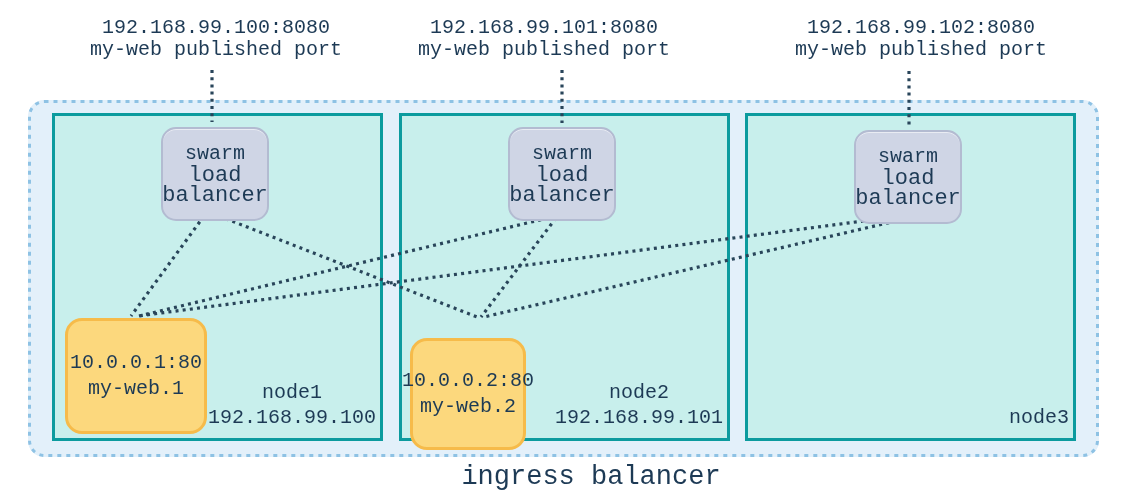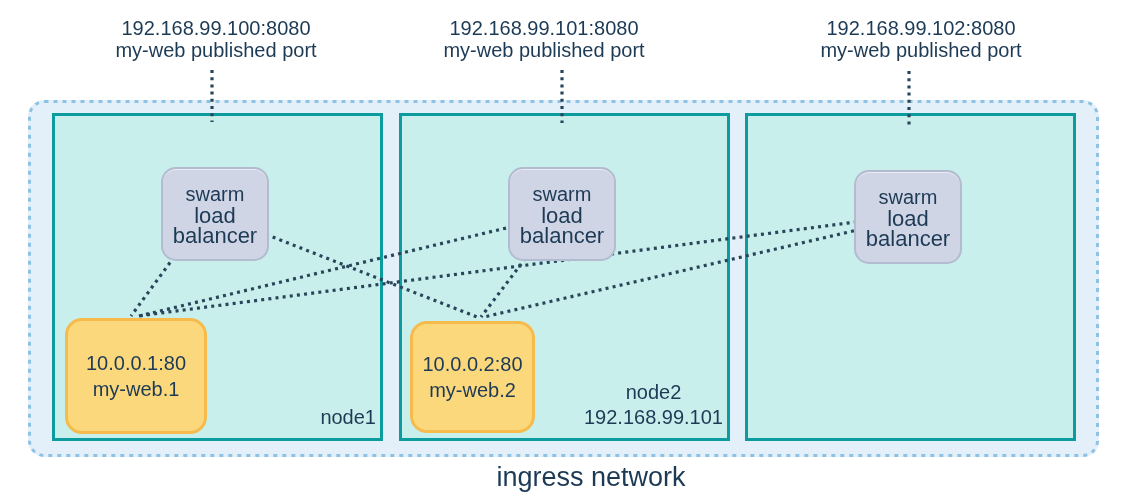--- a/index.html
+++ b/index.html
@@ -12,21 +12,21 @@
     --c-lb_bg: #cfd5e5;
     --c-lb_border: #b3bbd1;
     --c-task_bg: #fcd87d;
     --c-task_border: #f6bb4a;
   }
   * { margin:0; padding:0; box-sizing:border-box; }
   html,body { background:#ffffff; }
   .canvas {
     position:relative;
     width:1129px; height:503px;
-    font-family:Liberation Sans, sans-serif;
+    font-family:Liberation Mono, monospace;
     color:var(--c-text);
     overflow:hidden;
     background:#ffffff;
   }
   .port-label {
     position:absolute; top:17px;
     transform:translateX(-50%);
     text-align:center;
     font-size:20px; line-height:22px;
     white-space:nowrap;
@@ -53,21 +53,20 @@
   .lb {
     position:absolute; left:106px; top:11px;
     width:108px; height:94px;
     background:var(--c-lb_bg);
     border:2px solid var(--c-lb_border);
     border-radius:15px;
     box-shadow: inset 0 1px 0 rgba(255,255,255,0.55);
     display:flex; flex-direction:column;
     align-items:center; justify-content:center;
     z-index:3;
-    margin-top:40px;
   }
   .lb-line1 { font-size:20px; line-height:24px; }
   .lb-line2, .lb-line3 { font-size:22px; line-height:20px; }
   .task {
     position:absolute; left:10px; top:202px;
     width:142px; height:116px;
     background:var(--c-task_bg);
     border:3px solid var(--c-task_border);
     border-radius:17px;
     display:flex; flex-direction:column;
@@ -124,57 +123,59 @@
       <div class="lb-line1">swarm</div>
       <div class="lb-line2">load</div>
       <div class="lb-line3">balancer</div>
     </div>
     <div class="task">
       <div>10.0.0.1:80</div>
       <div>my-web.1</div>
     </div>
     <div class="node-label">
       <div>node1</div>
+      <div>192.168.99.100</div>
     </div>
   </div>
 
   <div class="node" style="left:399px">
     <div class="lb">
       <div class="lb-line1">swarm</div>
       <div class="lb-line2">load</div>
       <div class="lb-line3">balancer</div>
     </div>
-    <div class="task" style="left:8px; top:205px; width:125px; height:112px">
+    <div class="task" style="left:8px; top:222px; width:116px; height:112px">
       <div>10.0.0.2:80</div>
       <div>my-web.2</div>
     </div>
     <div class="node-label">
       <div>node2</div>
       <div>192.168.99.101</div>
     </div>
   </div>
 
   <div class="node" style="left:745px">
     <div class="lb" style="top:14px">
       <div class="lb-line1">swarm</div>
       <div class="lb-line2">load</div>
       <div class="lb-line3">balancer</div>
     </div>
     <div class="node-label">
+      <div>node3</div>
     </div>
   </div>
 
   <svg class="overlay" viewBox="0 0 1129 503" xmlns="http://www.w3.org/2000/svg">
     <rect class="ingress-border-rect" x="29.5" y="101.5" width="1068" height="354" rx="15"></rect>
   <line x1="212" y1="70" x2="212" y2="122" class="conn"></line>
       <line x1="562" y1="70" x2="562" y2="123" class="conn"></line>
       <line x1="909" y1="71" x2="909" y2="125" class="conn"></line>
       <line x1="204" y1="216" x2="131" y2="316" class="conn"></line>
       <line x1="219" y1="216" x2="477" y2="317" class="conn"></line>
       <line x1="548" y1="218" x2="135" y2="317" class="conn"></line>
       <line x1="556" y1="218" x2="481" y2="317" class="conn"></line>
       <line x1="871" y1="220" x2="138" y2="316" class="conn"></line>
       <line x1="896" y1="221" x2="484" y2="317" class="conn"></line>
     </svg>
 
-  <div class="network-label">ingress network</div>
+  <div class="network-label">ingress balancer</div>
 
 </div>
 
 </body></html>

